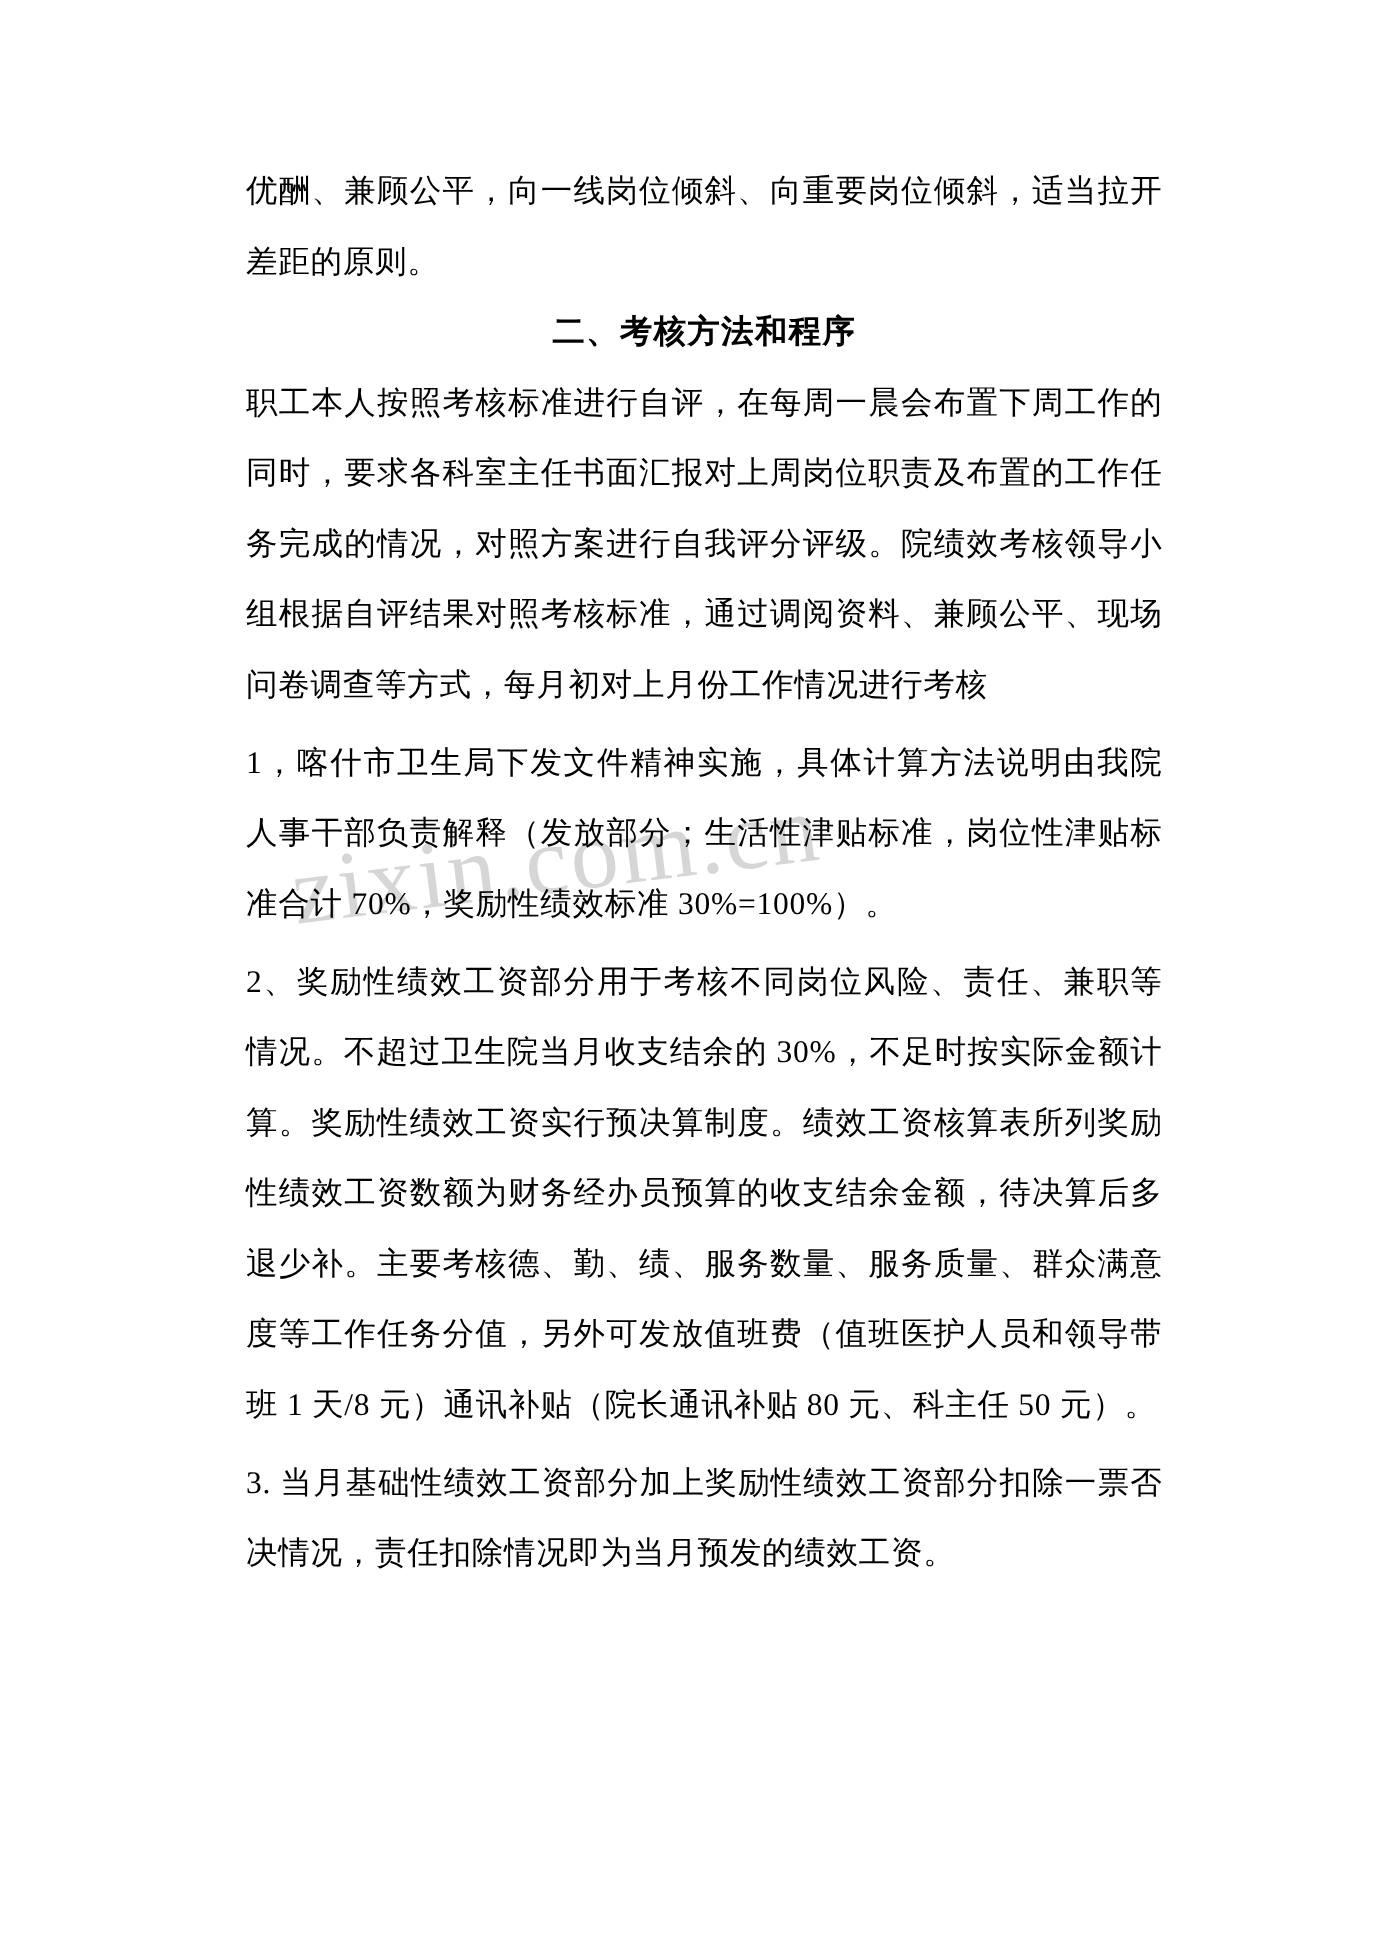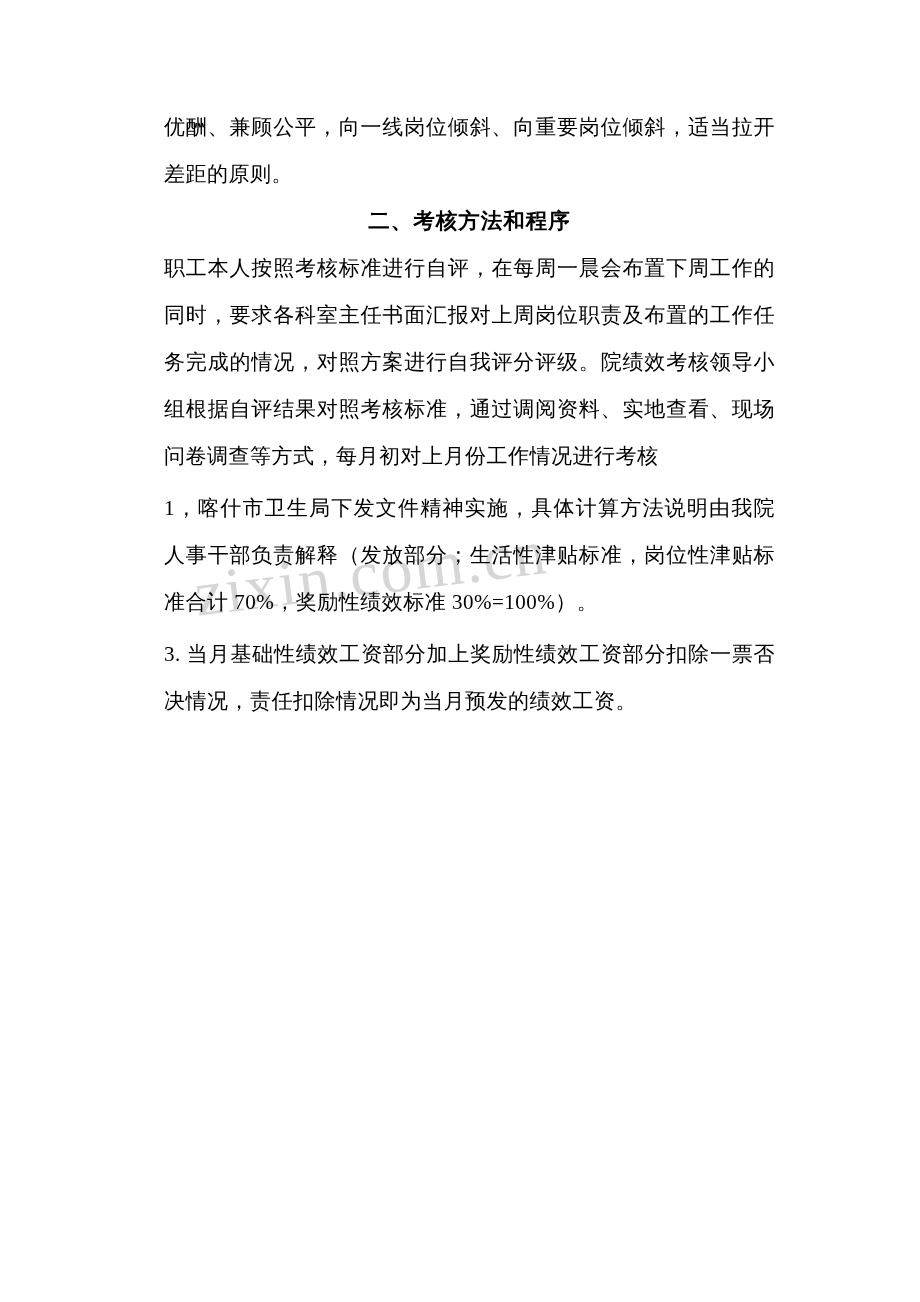--- a/index.html
+++ b/index.html
@@ -63,21 +63,22 @@
 <body>
 
 <div class="page">
   <div class="watermark">zixin.com.cn</div>
 
   <div class="content">
     <p class="para">优酬、兼顾公平，向一线岗位倾斜、向重要岗位倾斜，适当拉开差距的原则。</p>
 
     <h2 class="heading">二、考核方法和程序</h2>
 
-    <p class="para">职工本人按照考核标准进行自评，在每周一晨会布置下周工作的同时，要求各科室主任书面汇报对上周岗位职责及布置的工作任务完成的情况，对照方案进行自我评分评级。院绩效考核领导小组根据自评结果对照考核标准，通过调阅资料、实地查看、现场问卷调查等方式，每月初对上月份工作情况进行考核</p>
+    <p class="para">职工本人按照考核标准进行自评，在每周一晨会布置下周工作的同时，要求各科室主任书面汇报对上周岗位职责及布置的工作任务完成的情况，对照方案进行自我评分评级。院绩效考核领导小组根据自评结果对照考核标准，通过调阅资料、兼顾公平、现场问卷调查等方式，每月初对上月份工作情况进行考核</p>
 
 
     <p class="para item">1，喀什市卫生局下发文件精神实施，具体计算方法说明由我院人事干部负责解释（发放部分；生活性津贴标准，岗位性津贴标准合计 70%，奖励性绩效标准 30%=100%）。</p>
 
+    <p class="para item">2、奖励性绩效工资部分用于考核不同岗位风险、责任、兼职等情况。不超过卫生院当月收支结余的 30%，不足时按实际金额计算。奖励性绩效工资实行预决算制度。绩效工资核算表所列奖励性绩效工资数额为财务经办员预算的收支结余金额，待决算后多退少补。主要考核德、勤、绩、服务数量、服务质量、群众满意度等工作任务分值，另外可发放值班费（值班医护人员和领导带班 1 天/8 元）通讯补贴（院长通讯补贴 80 元、科主任 50 元）。</p>
 
     <p class="para item">3. 当月基础性绩效工资部分加上奖励性绩效工资部分扣除一票否决情况，责任扣除情况即为当月预发的绩效工资。</p>
   </div>
 </div>
 
 </body></html>

